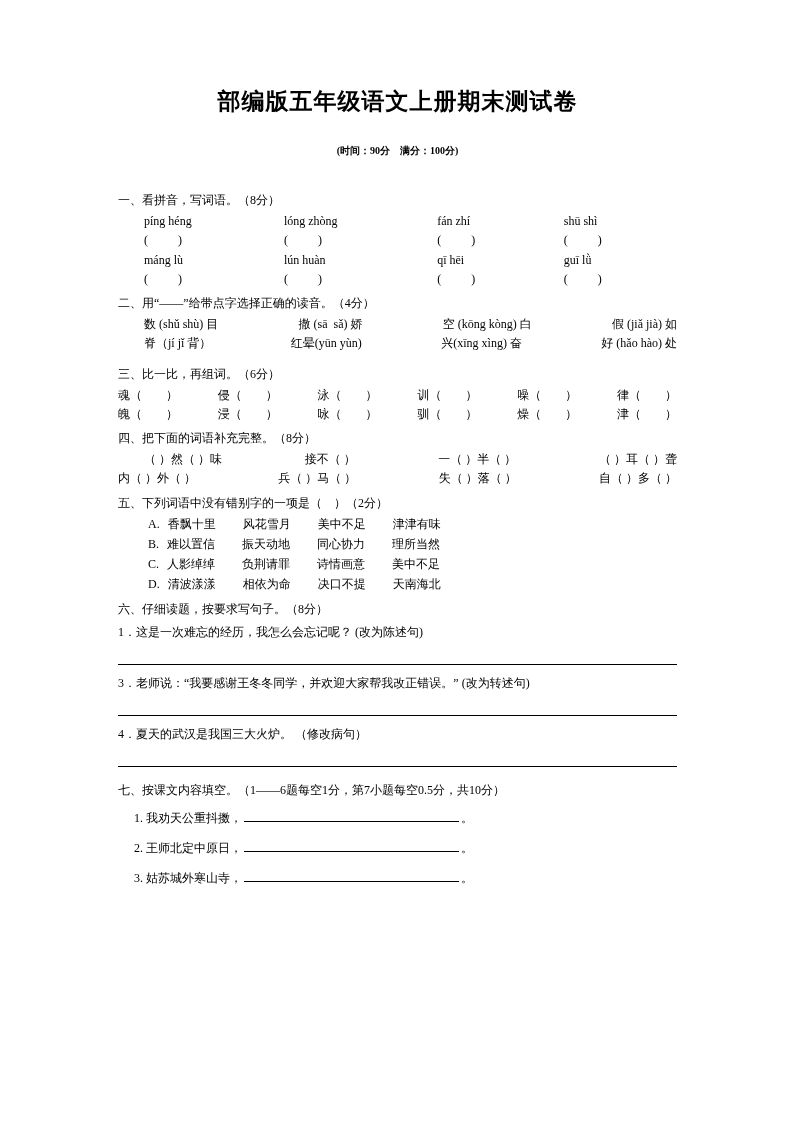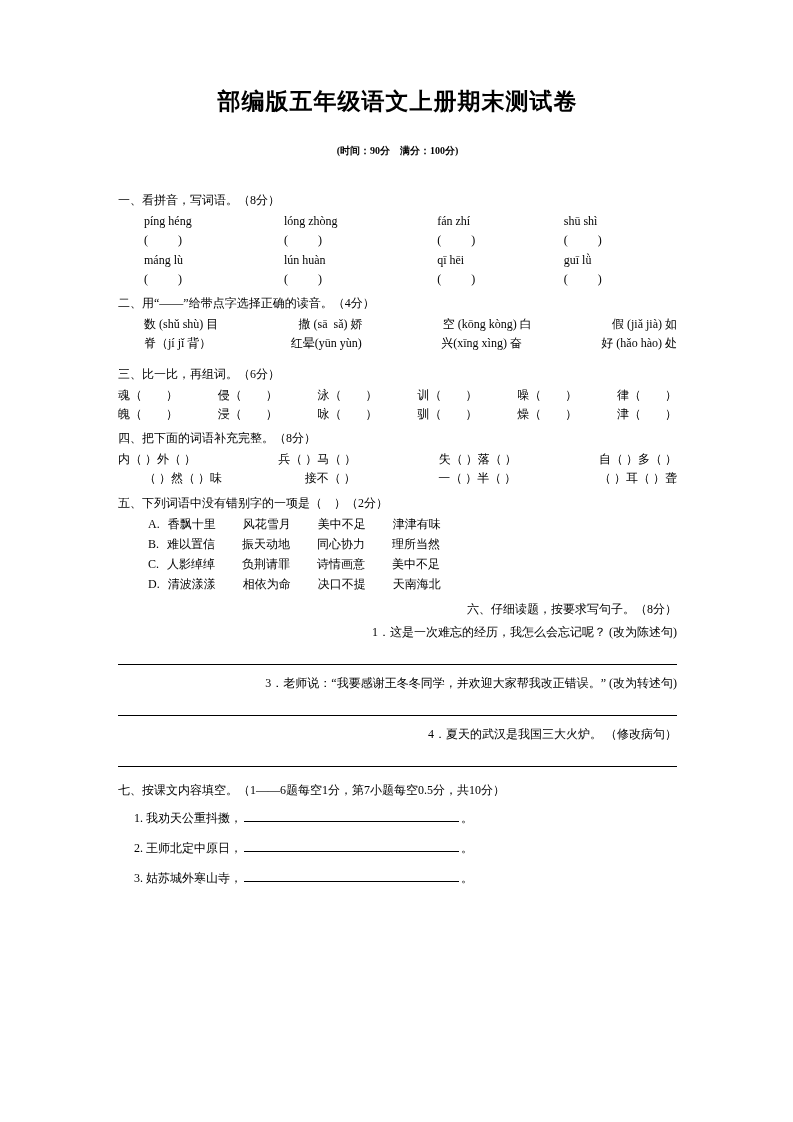--- a/index.html
+++ b/index.html
@@ -24,21 +24,21 @@
   .indent { padding-left:26px; }
   .grid4 { display:grid; grid-template-columns:1.05fr 1.15fr 0.95fr 0.85fr; }
   .flexspread { display:flex; justify-content:space-between; }
   .rowgap { margin-bottom:11px; }
   .options { padding-left:30px; }
   .option { display:flex; margin-bottom:1px; }
   .option .lbl { margin-right:8px; }
   .option .w { margin-right:27px; }
   .q-text { margin-top:4px; }
   .answer-line { border-bottom:1px solid #000; height:23px; margin-bottom:9px; }
-  .s6-block { margin-bottom:14px;text-align:right; }
+  .s6-block { margin-bottom:14px; }
   .fill-items { padding-left:16px; }
   .fill-item { height:30px; line-height:30px; }
   .fill-blank {
     display:inline-block; width:215px; height:16px;
     border-bottom:1px solid #000; margin:0 2px;
     vertical-align:baseline;
   }
 </style>
 </head>
 <body>
@@ -109,31 +109,31 @@
         <span class="pre">浸（　　）</span>
         <span class="pre">咏（　　）</span>
         <span class="pre">驯（　　）</span>
         <span class="pre">燥（　　）</span>
         <span class="pre">津（　　）</span>
       </div>
     </section>
 
     <section>
       <p class="heading">四、把下面的词语补充完整。（8分）</p>
+      <div class="flexspread indent">
+        <span class="pre">（ ）然（ ）味</span>
+        <span class="pre">接不（ ）</span>
+        <span class="pre">一（ ）半（ ）</span>
+        <span class="pre">（ ）耳（ ）聋</span>
+      </div>
       <div class="flexspread">
         <span class="pre">内（ ）外（ ）</span>
         <span class="pre">兵（ ）马（ ）</span>
         <span class="pre">失（ ）落（ ）</span>
         <span class="pre">自（ ）多（ ）</span>
-      </div>
-      <div class="flexspread indent">
-        <span class="pre">（ ）然（ ）味</span>
-        <span class="pre">接不（ ）</span>
-        <span class="pre">一（ ）半（ ）</span>
-        <span class="pre">（ ）耳（ ）聋</span>
       </div>
     </section>
 
     <section>
       <p class="heading">五、下列词语中没有错别字的一项是（　）（2分）</p>
       <div class="options">
         <div class="option">
           <span class="lbl">A.</span>
           <span class="w">香飘十里</span>
           <span class="w">风花雪月</span>

